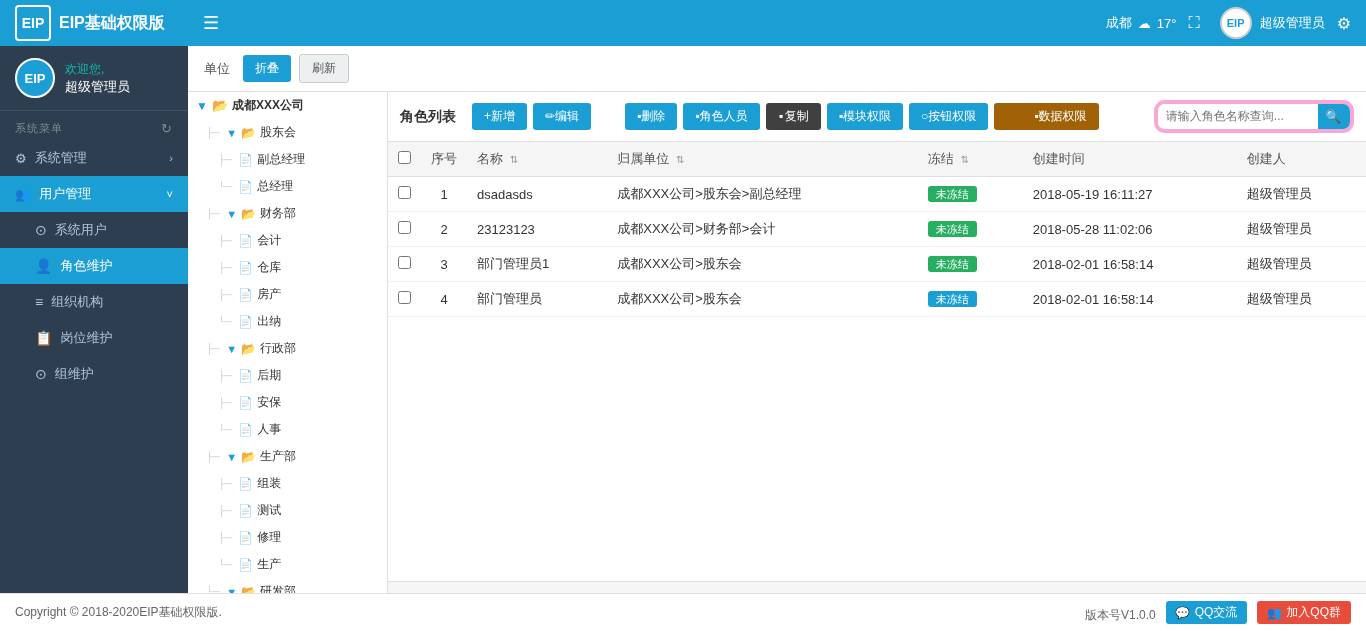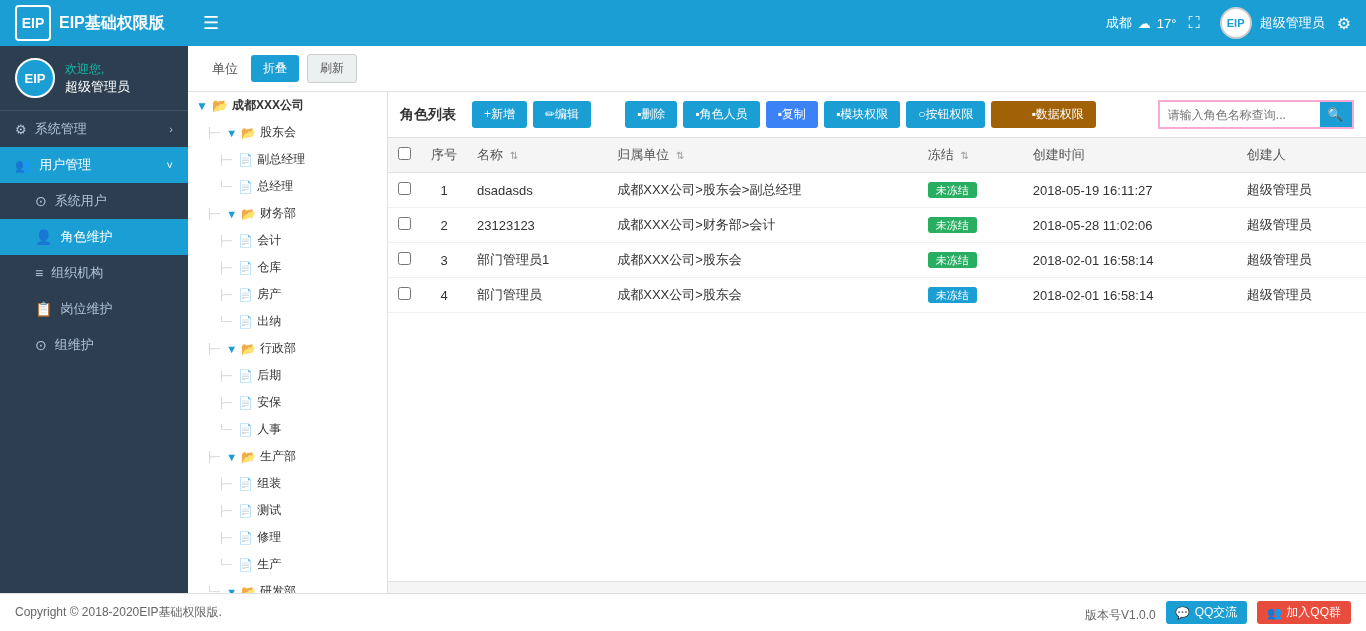--- a/index.html
+++ b/index.html
@@ -153,22 +153,22 @@
       padding: 8px 12px;
       display: flex;
       align-items: center;
       gap: 6px;
       border-bottom: 1px solid #e0e0e0;
       flex-shrink: 0;
     }
     .table-title { font-size: 14px; color: #333; font-weight: bold; margin-right: 10px; }
     .table-toolbar .spacer { flex: 1; }
     .search-box {
-      display: flex; align-items: center;
-      border: 2px solid #f9a8d4; border-radius: 1px; overflow: hidden;
+      display: flex; align-items: flex-start;
+      border: 4px solid #f9a8d4; border-radius: 11px; overflow: hidden;
     }
     .search-box input {
       border: none; outline: none; padding: 5px 8px; font-size: 12px; width: 160px;
     }
     .search-box .search-btn {
       background: #1a9ed4; color: #fff; border: none;
       padding: 5px 8px; cursor: pointer; font-size: 13px;
     }
 
     
@@ -257,20 +257,24 @@
 
   <div class="sidebar">
     <div class="sidebar-welcome">
       <div class="sidebar-avatar">EIP</div>
       <div>
         <div class="sidebar-welcome-text">欢迎您,</div>
         <div class="sidebar-welcome-name">超级管理员</div>
       </div>
     </div>
 
+    <div class="sidebar-section-label">
+      <span>系统菜单</span>
+      <span class="refresh-icon">↻</span>
+    </div>
 
     <div class="sidebar-group-title">
       <div class="left">
         <span class="item-icon">⚙</span>
         <span>系统管理</span>
       </div>
       <span class="arrow">›</span>
     </div>
 
     <div class="sidebar-group-title active">
@@ -298,21 +302,21 @@
       <span>岗位维护</span>
     </div>
     <div class="sidebar-item" style="padding-left: 35px;">
       <span class="item-icon">⊙</span>
       <span>组维护</span>
     </div>
   </div>
 
   <div class="content-area">
 
-    <div style="background:#fff; border-bottom:1px solid #e0e0e0; padding:8px 24px; display:flex; align-items:center; gap:8px; flex-shrink:0;">
+    <div style="background:#fff; border-bottom:1px solid #e0e0e0; padding:8px 16px; display:flex; align-items:center; gap:8px; flex-shrink:0;">
       <span class="toolbar-label">单位</span>
       <button class="btn btn-blue">折叠</button>
       <button class="btn btn-gray">刷新</button>
     </div>
 
     <div class="split-pane">
 
       <div class="tree-panel">
 
         <div class="tree-node" style="padding-left:8px; font-weight:bold;">
@@ -423,21 +427,21 @@
 
       </div>
 
       <div class="table-panel">
         <div class="table-toolbar">
           <span class="table-title">角色列表</span>
           <button class="btn btn-blue" style="background:#1a9ed4;">+新增</button>
           <button class="btn btn-blue" style="background:#1a9ed4;">✏编辑</button>
           <button class="btn btn-blue" style="background:#1a9ed4;margin-left:28px;">▪删除</button>
           <button class="btn btn-blue" style="background:#1a9ed4;">▪角色人员</button>
-          <button class="btn btn-blue" style="background:#3b82f6;">▪复制</button>
+          <button class="btn btn-blue" style="background:#404040;font-family:Liberation Mono, monospace;">▪复制</button>
           <button class="btn btn-blue" style="background:#1a9ed4;">▪模块权限</button>
           <button class="btn btn-blue" style="background:#1a9ed4;">○按钮权限</button>
           <button class="btn btn-blue" style="background:#a16207;padding-left:40px;">▪数据权限</button>
           <div class="spacer"></div>
           <div class="search-box">
             <input type="text" placeholder="请输入角色名称查询..." style="">
             <button class="search-btn">🔍</button>
           </div>
         </div>
 

